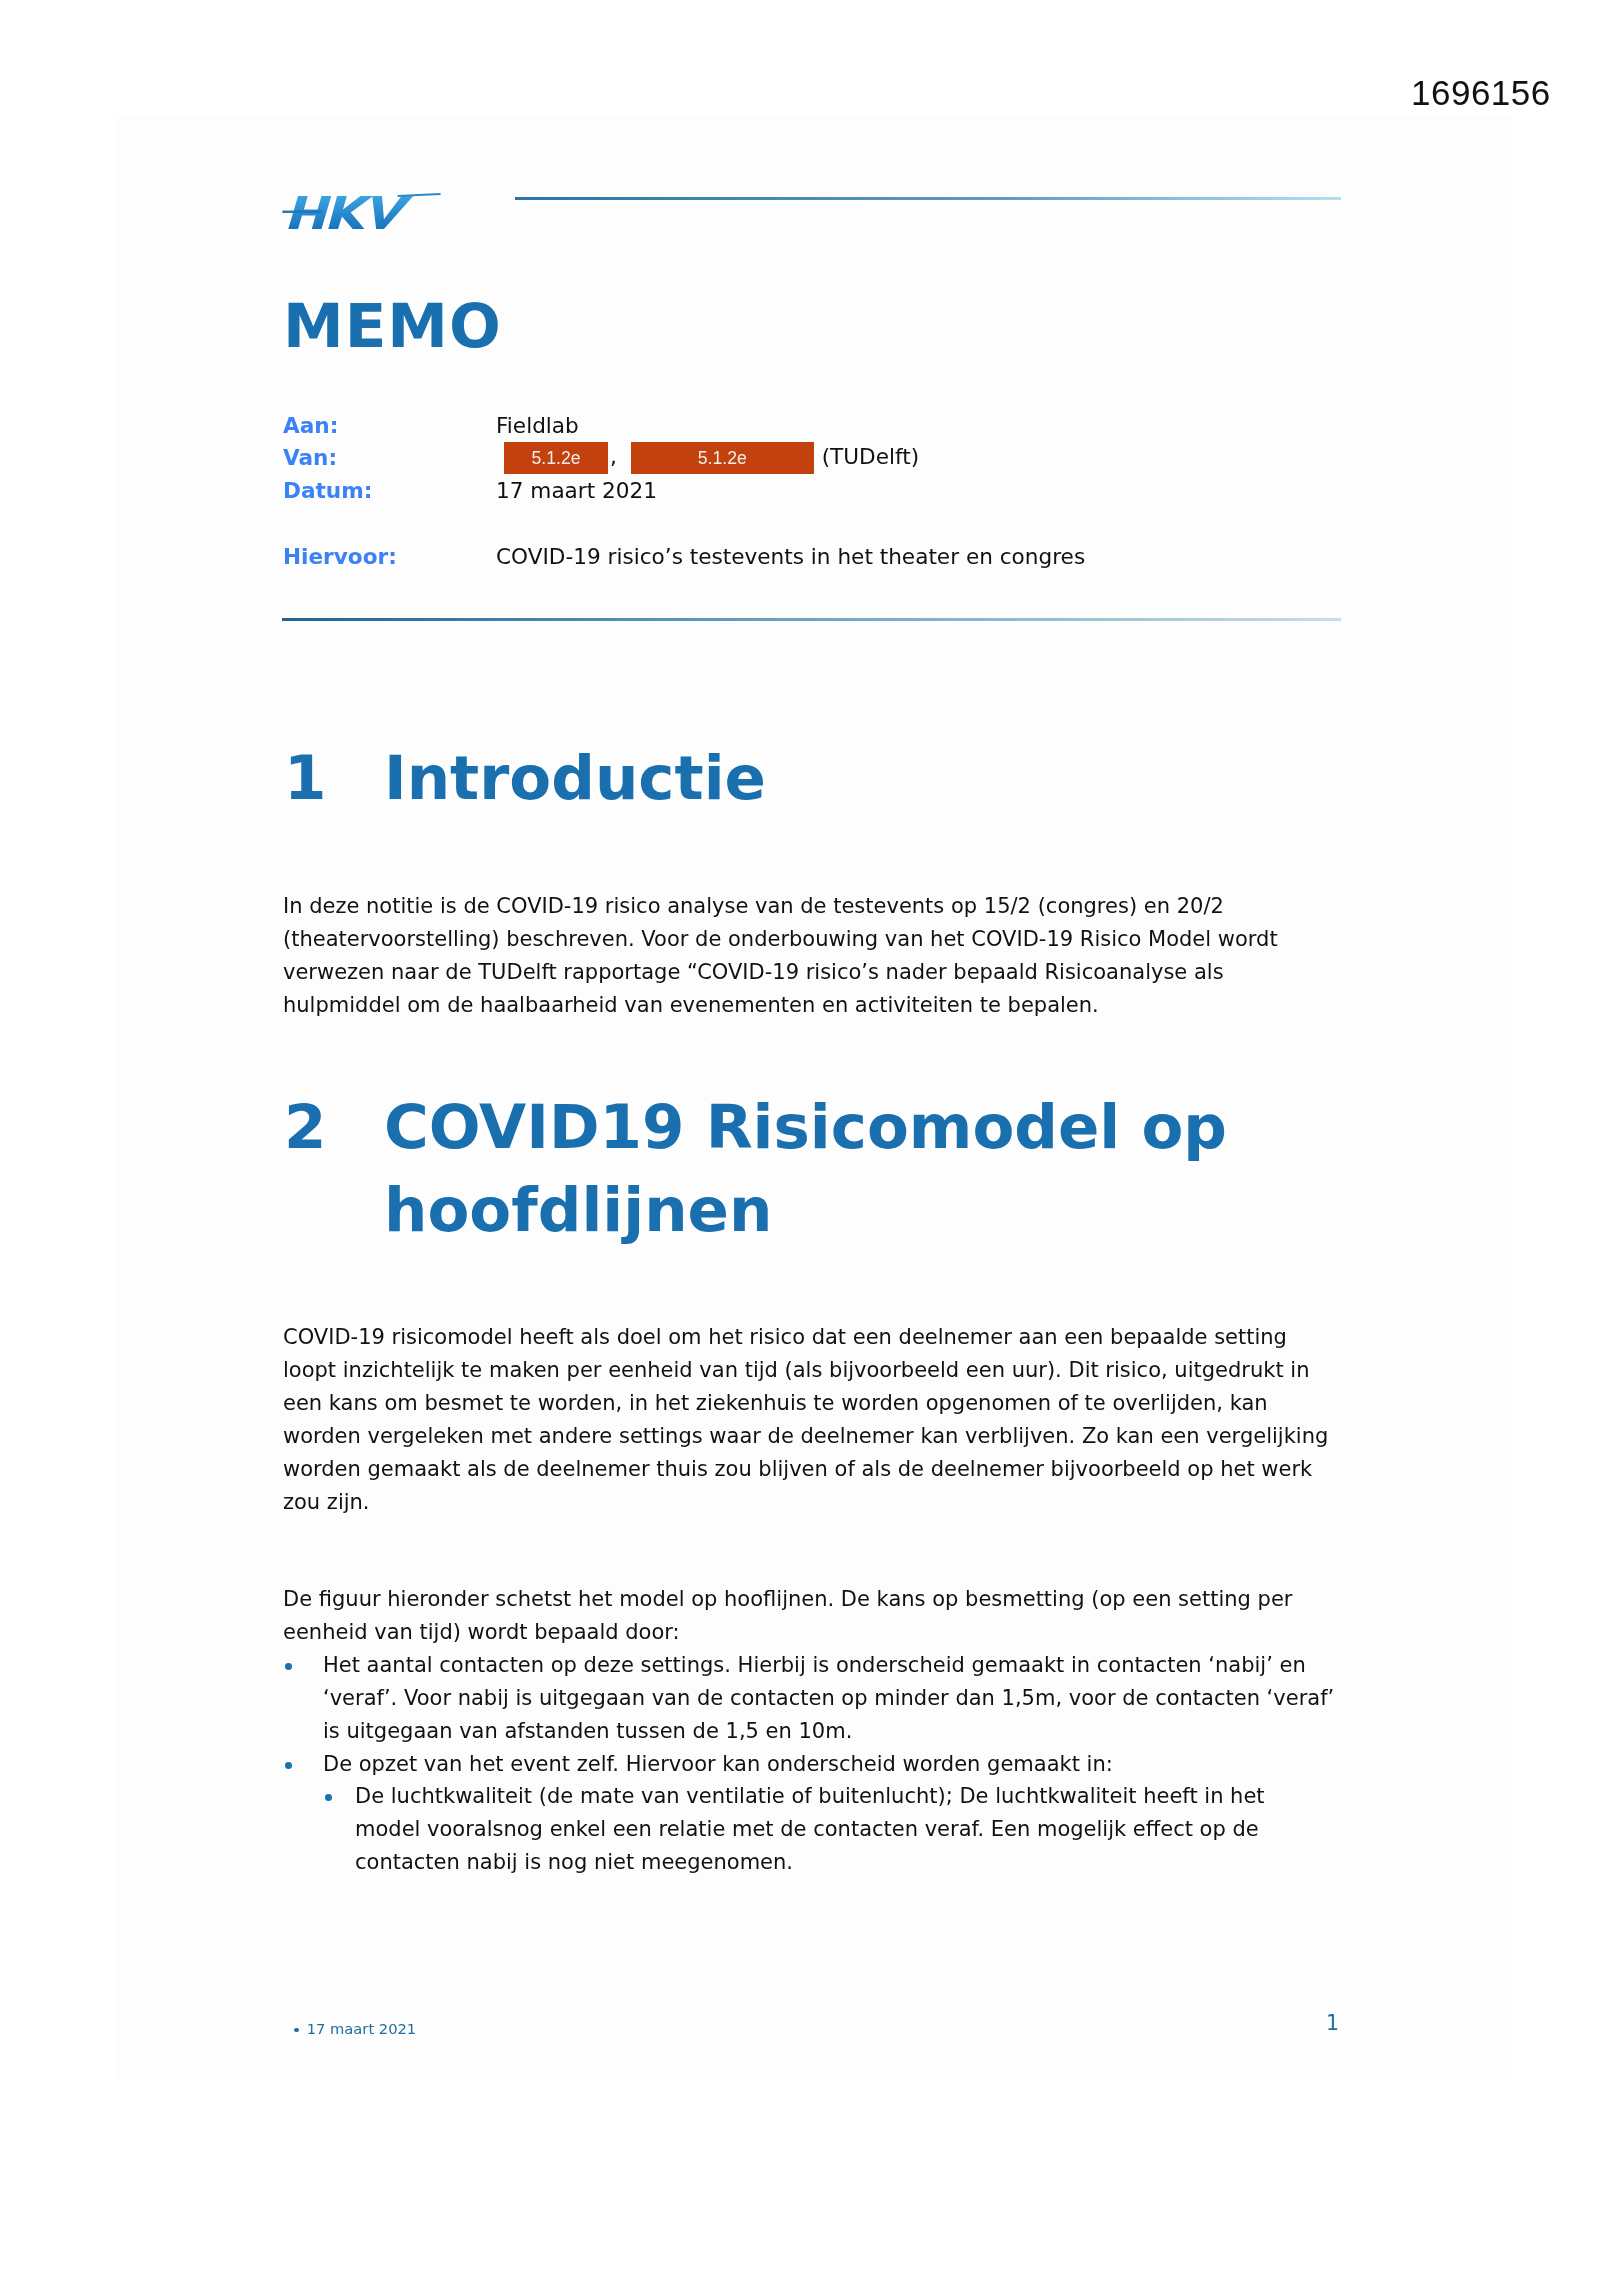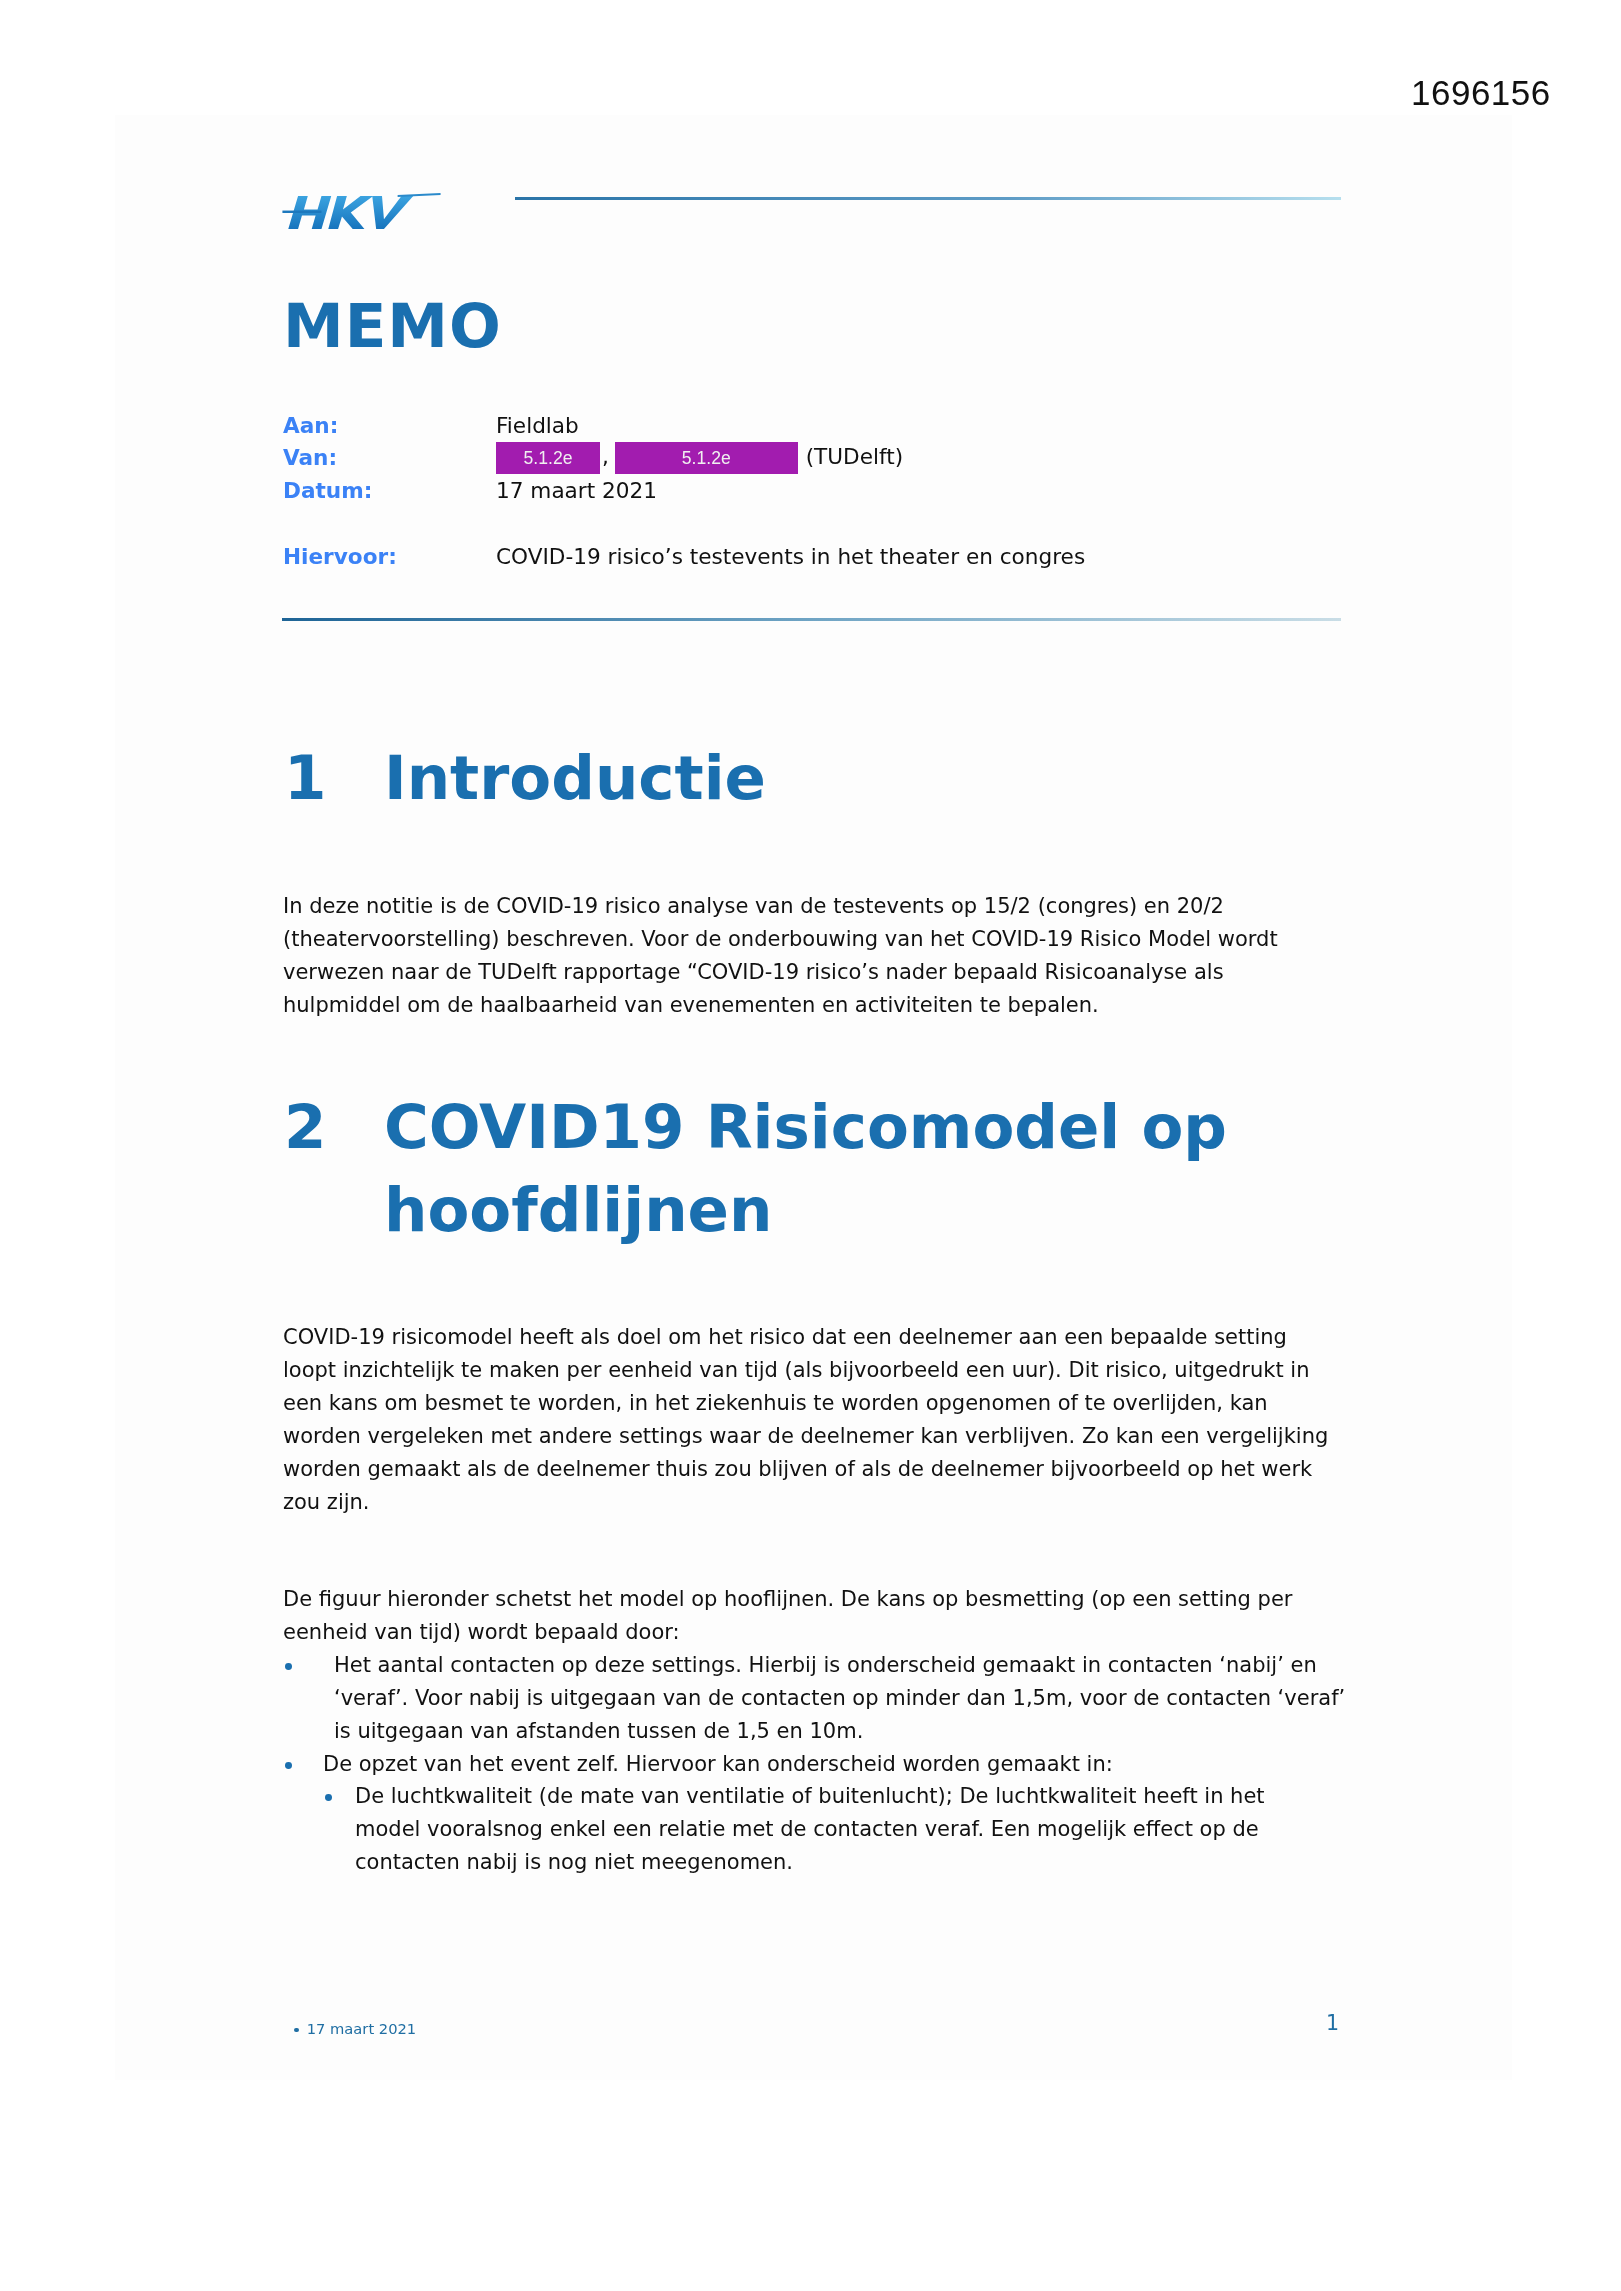--- a/index.html
+++ b/index.html
@@ -25,23 +25,23 @@
     }
     .memo-title {
       position: absolute; left: 283px; top: 290px;
       font-family: "DejaVu Sans", sans-serif; font-weight: bold;
       font-size: 61px; color: #1a6faf; letter-spacing: 1px;
     }
     .meta { position: absolute; left: 283px; font-size: 21.6px; }
     .meta .label { position: absolute; left: 0; color: #3b82f6; font-weight: bold; white-space: nowrap; }
     .meta .value { position: absolute; left: 213px; color: #111; white-space: nowrap; }
     .redact {
-      display: inline-block; background: #a21caf; color: #f0f0f0;
+      display: inline-block; background: #c2410c; color: #f0f0f0;
       font-family: "Liberation Sans", sans-serif; font-size: 17.6px;
-      height: 32px; line-height: 32px; text-align: center; vertical-align: middle;
+      height: 32px; line-height: 32px; text-align: center; vertical-align: middle; margin-left: 8px;
     }
     .mid-rule {
       position: absolute; left: 282px; top: 618px; width: 1059px; height: 2.9px;
       background: linear-gradient(to right, #1e6496, #6fa4c4 50%, #c9dde6);
     }
     .h1 {
       position: absolute; left: 284px; font-weight: bold; color: #1a6faf;
       font-size: 61px; line-height: 82px;
     }
     .h1 .num { position: absolute; left: 0; }
@@ -147,21 +147,21 @@
   <div>zou zijn.</div>
 </div>
 
 <div class="para" style="top:1583px;">
   <div>De figuur hieronder schetst het model op hooflijnen. De kans op besmetting (op een setting per</div>
   <div>eenheid van tijd) wordt bepaald door:</div>
 </div>
 
 <div class="bullet" style="left:283px; top:1649px; width:1078px;">
   <span class="dot" style="left:2px;"></span>
-  <div style="margin-left:51px;">
+  <div style="margin-left:40px;">
     <div>Het aantal contacten op deze settings. Hierbij is onderscheid gemaakt in contacten ‘nabij’ en</div>
     <div>‘veraf’. Voor nabij is uitgegaan van de contacten op minder dan 1,5m, voor de contacten ‘veraf’</div>
     <div>is uitgegaan van afstanden tussen de 1,5 en 10m.</div>
   </div>
 </div>
 
 <div class="bullet" style="left:283px; top:1748px; width:1078px;">
   <span class="dot" style="left:2px;"></span>
   <div style="margin-left:40px;">
     <div>De opzet van het event zelf. Hiervoor kan onderscheid worden gemaakt in:</div>

